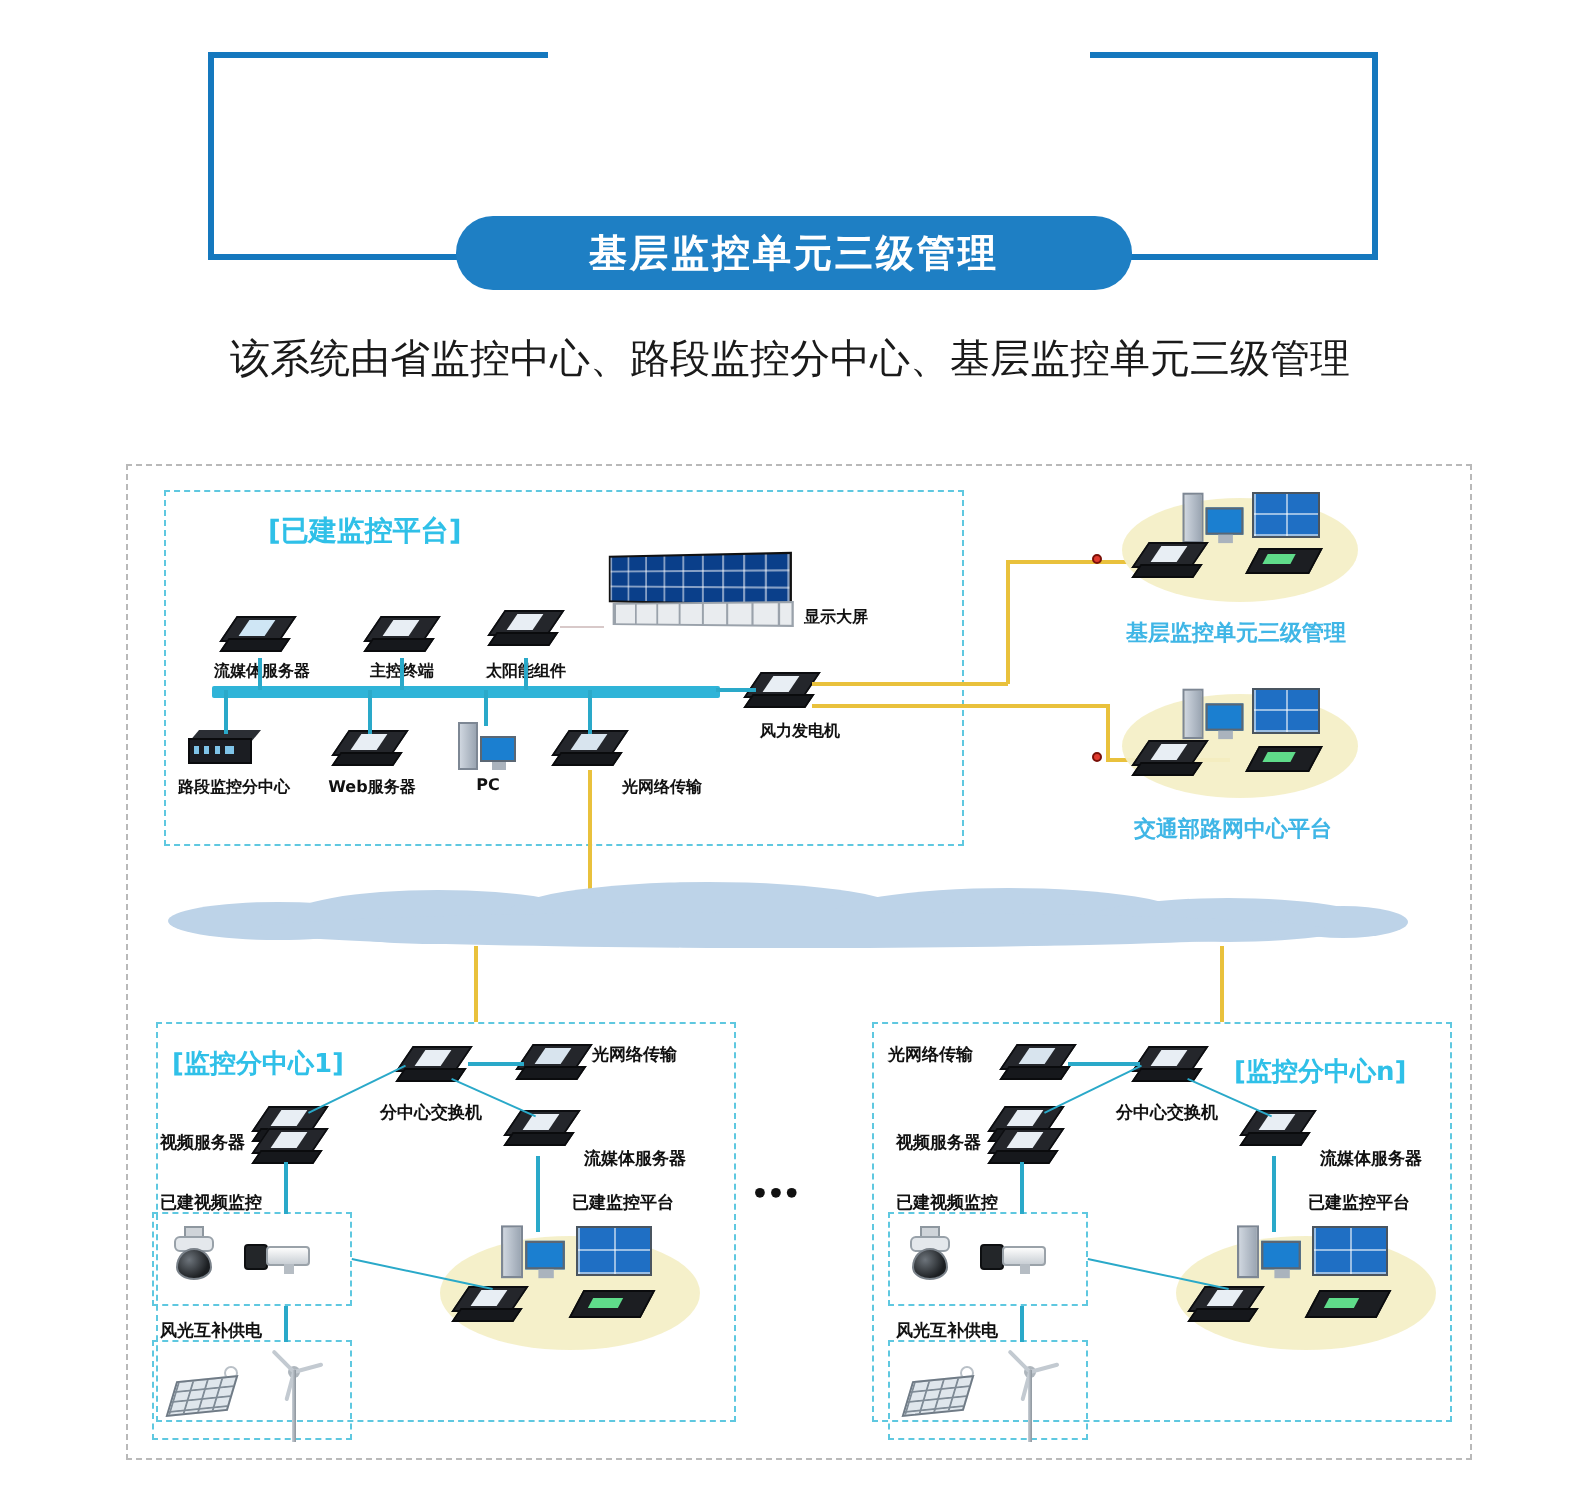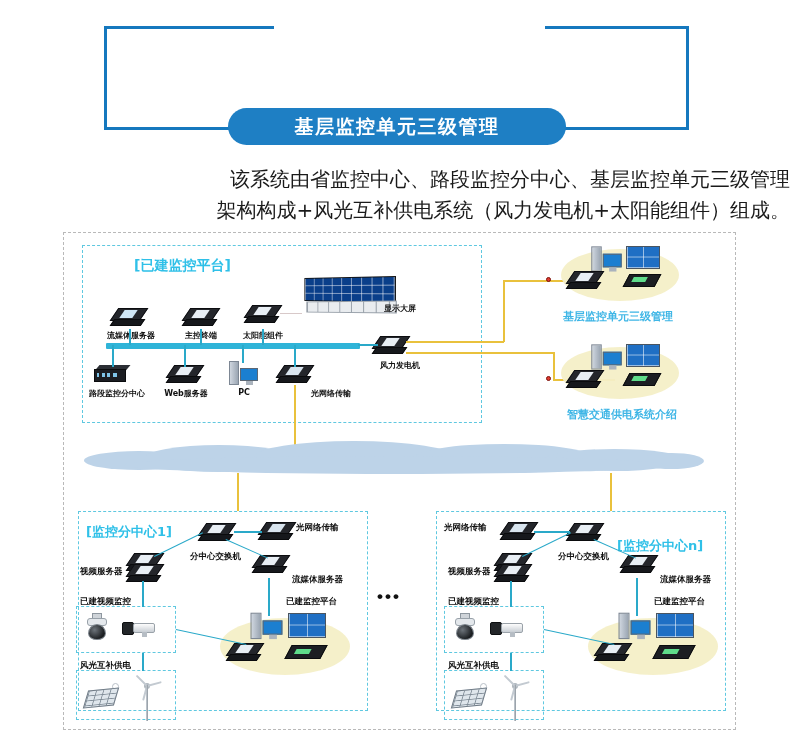--- a/index.html
+++ b/index.html
@@ -52,21 +52,21 @@
     font-family:"DejaVu Sans","Liberation Sans",sans-serif;
   }
 
   .desc {
     position:absolute; left:0; top:164px; width:790px;
     text-align:center;
     font-size:20px; line-height:31px;
     color:#1a1a1a;
     font-family:"DejaVu Sans","Liberation Sans",sans-serif;
   }
-  .desc div { white-space:nowrap;text-align:right; }
+  .desc div { white-space:nowrap; }
 
   
   #diagram {
     position:absolute; left:63px; top:232px;
     width:673px; height:498px;
     border:1px dashed #b9b9b9;
     background:#ffffff;
   }
 
   .panel {
@@ -280,21 +280,20 @@
   <div class="title-frame"></div>
   <div class="frame-top-left"></div>
   <div class="frame-top-right"></div>
 
 
   <div class="subtitle-pill">基层监控单元三级管理</div>
 </div>
 
 <div class="desc">
   <div>该系统由省监控中心、路段监控分中心、基层监控单元三级管理</div>
-  <div>架构构成+风光互补供电系统（风力发电机+太阳能组件）组成。</div>
 </div>
 
 <div id="diagram">
 
   <div class="panel" style="left:18px; top:12px; width:400px; height:178px;"></div>
 
   <div class="panel-label" style="left:70px; top:24px; font-size:14px;">[已建监控平台]</div>
 
   <div class="bus-bar" style="left:42px; top:110px; width:254px;"></div>
 
@@ -321,21 +320,21 @@
   </div>
   <div class="dev-label" style="left:174px; top:97px; width:50px;">太阳能组件</div>
   <div class="wire-cyan" style="left:198px; top:96px; width:2px; height:16px;"></div>
 
   <div style="position:absolute; left:216px; top:80px; width:22px; height:1px; background:#d8c9c9;"></div>
 
   <div class="bigscreen" style="left:236px; top:44px;">
     <div class="panelwall"></div>
     <div class="legs"></div>
   </div>
-  <div class="dev-label" style="left:320px; top:70px;">显示大屏</div>
+  <div class="dev-label" style="left:338px; top:70px;">显示大屏</div>
 
   <div class="nas" style="left:30px; top:132px;">
     <div class="topf"></div>
       <div class="body"></div>
       <div class="leds"></div>
   </div>
   <div class="dev-label" style="left:18px; top:155px; width:70px;">路段监控分中心</div>
   <div class="wire-cyan" style="left:48px; top:112px; width:2px; height:22px;"></div>
 
   <div class="sw" style="left:104px; top:132px;">
@@ -412,21 +411,21 @@
     <div class="scr"></div>
   </div>
   <div class="sw" style="left:504px; top:137px;">
     <div class="top"></div>
       <div class="face"></div>
       <div class="front"></div>
   </div>
   <div class="console" style="left:562px; top:140px; width:32px; height:13px;">
     <div class="grn"></div>
   </div>
-  <div class="plat-label" style="left:503px; top:174px;">智慧交通供电系统介绍</div>
+  <div class="plat-label" style="left:503px; top:174px;">交通部路网中心平台</div>
 
   <div class="cloudwrap" style="left:20px; top:206px; width:620px; height:36px;">
     <div class="c" style="left:0px;   top:12px; width:110px; height:19px;"></div>
     <div class="c" style="left:60px;  top:6px;  width:150px; height:27px;"></div>
     <div class="c" style="left:170px; top:2px;  width:200px; height:32px;"></div>
     <div class="c" style="left:330px; top:5px;  width:180px; height:29px;"></div>
     <div class="c" style="left:460px; top:10px; width:140px; height:22px;"></div>
     <div class="c" style="left:555px; top:14px; width:65px;  height:16px;"></div>
     <div class="c" style="left:40px;  top:17px; width:540px; height:18px;"></div>
   </div>
@@ -521,21 +520,21 @@
   <div class="console" style="left:224px; top:412px; width:36px; height:14px;">
     <div class="grn"></div>
   </div>
   <div class="sub-label" style="left:222px; top:363px;">已建监控平台</div>
   <div class="wire-cyan" style="left:204px; top:345px; width:1.6px; height:38px;"></div>
   <div class="diag-line" style="left:112px; top:396px; width:72px; transform:rotate(12deg);"></div>
 
   <div class="ellipsis-dots" style="left:313px; top:360px;">•••</div>
 
   <div class="panel" style="left:372px; top:278px; width:290px; height:200px;"></div>
-  <div class="panel-label" style="left:553px; top:304px;">[监控分中心n]</div>
+  <div class="panel-label" style="left:553px; top:294px;">[监控分中心n]</div>
 
   <div class="sw fiber" style="left:438px; top:289px;">
     <div class="top"></div>
       <div class="face"></div>
       <div class="front"></div>
   </div>
   <div class="sub-label" style="left:380px; top:289px;">光网络传输</div>
 
   <div class="sw" style="left:504px; top:290px;">
     <div class="top"></div>

